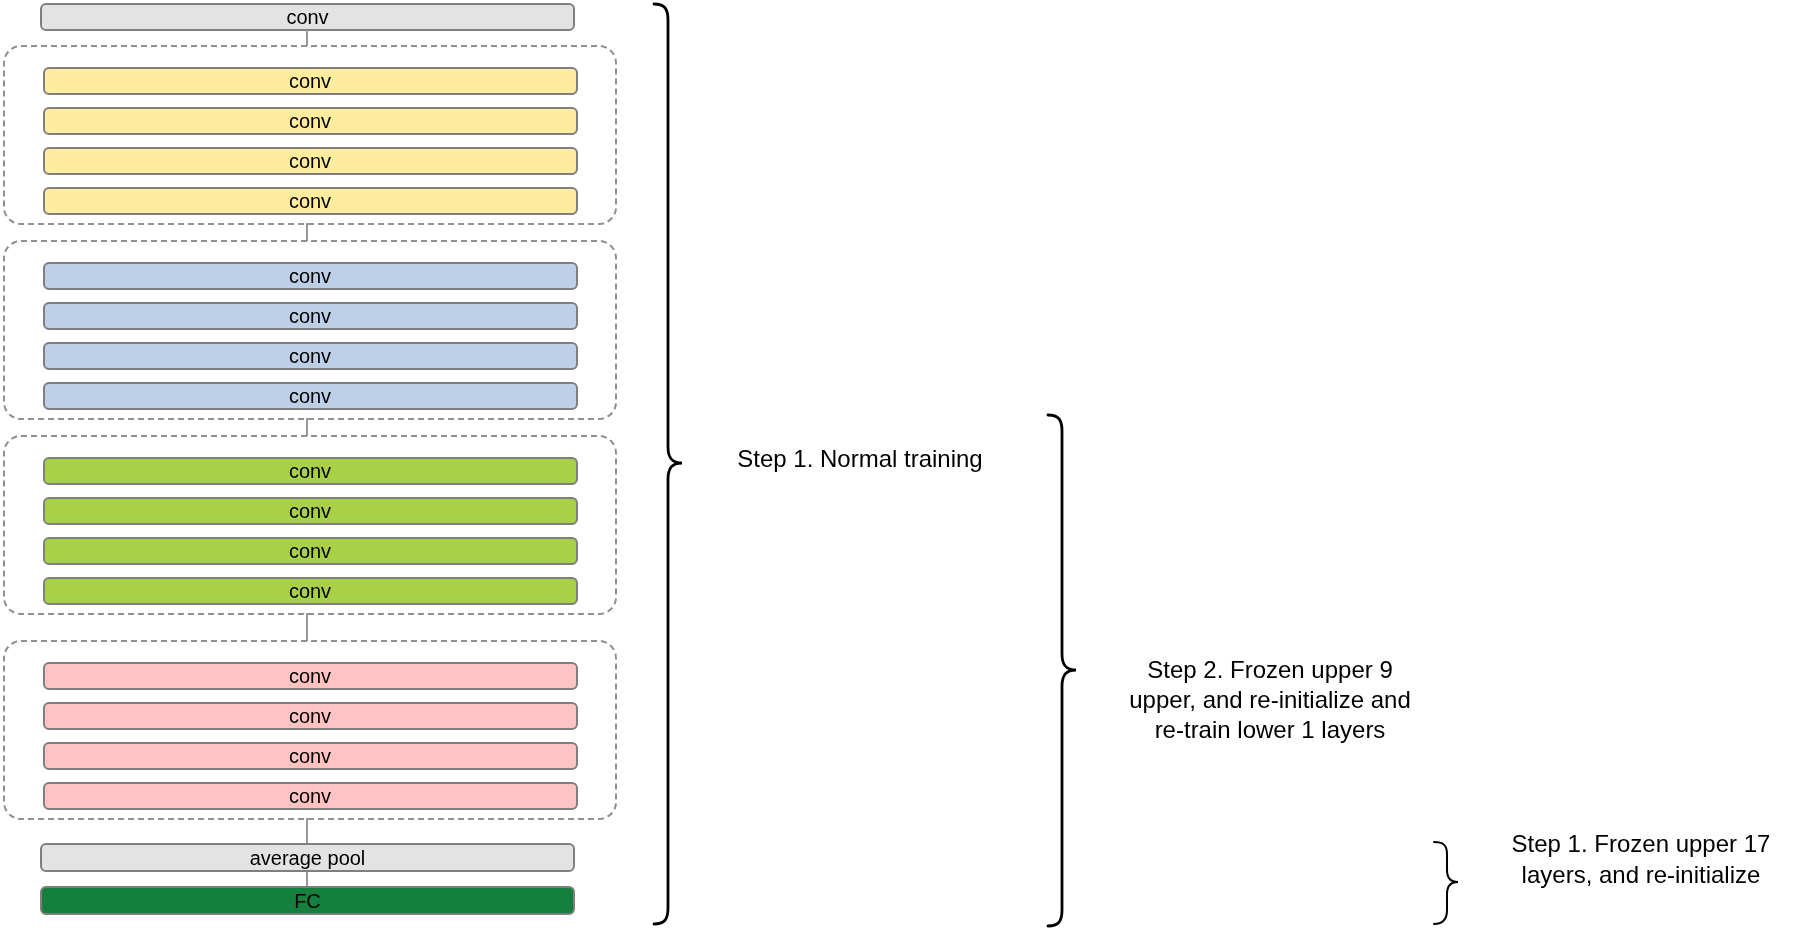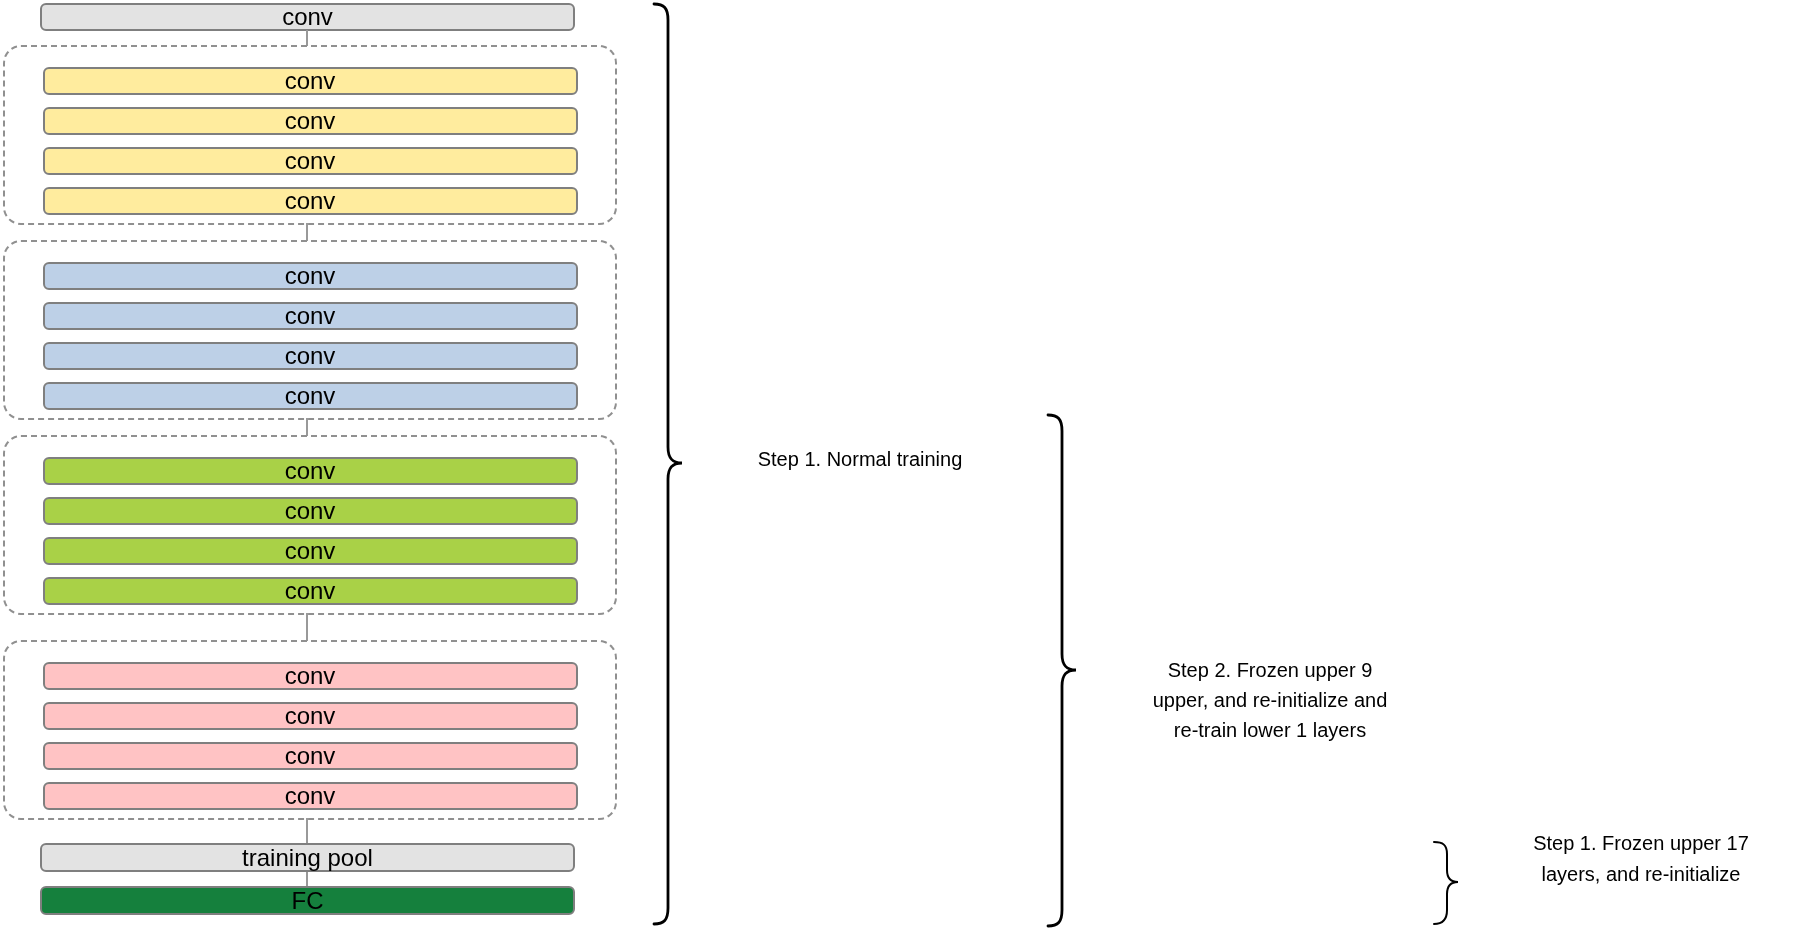--- a/index.html
+++ b/index.html
@@ -16,21 +16,21 @@
     position: absolute;
     left: 40px;
     width: 535px;
     height: 29px;
     box-sizing: border-box;
     border: 2px solid #7f7f7f;
     border-radius: 6px;
     display: flex;
     align-items: center;
     justify-content: center;
-    font-size: 24px;
+    font-size: 20px;
     line-height: 1;
   }
   .group {
     position: absolute;
     left: 3px;
     width: 614px;
     height: 180px;
     box-sizing: border-box;
     border: 2px dashed #909090;
     border-radius: 18px;
@@ -53,21 +53,21 @@
     background: #999999;
   }
   .brace { position: absolute; }
   .brace path {
     fill: none;
     stroke: #000000;
     stroke-linecap: round;
   }
   .step-label {
     position: absolute;
-    font-size: 20px;
+    font-size: 24px;
     line-height: 30px;
     text-align: center;
     white-space: nowrap;
   }
   .step-label .line { white-space: nowrap; text-align: center; }
 </style>
 </head>
 <body>
 
 <div id="canvas">
@@ -102,21 +102,21 @@
     <div class="layer-box" style="background: rgb(169, 209, 71);">conv</div>
   </div>
 
   <div class="group" style="top:640px;">
     <div class="layer-box" style="background: rgb(255, 195, 196);">conv</div>
     <div class="layer-box" style="background: rgb(255, 195, 196);">conv</div>
     <div class="layer-box" style="background: rgb(255, 195, 196);">conv</div>
     <div class="layer-box" style="background: rgb(255, 195, 196);">conv</div>
   </div>
 
-  <div class="layer-box" style="top: 843px; background: rgb(227, 227, 227);">training pool</div>
+  <div class="layer-box" style="top: 843px; background: rgb(227, 227, 227);">average pool</div>
   <div class="layer-box" style="top: 886px; background: #15803d;">FC</div>
 
   <svg class="brace" style="left:648px; top:2px;" width="40" height="924" viewBox="0 0 40 924">
     <path d="M 6 2 C 16 2 20 6 20 18 L 20 445 C 20 456 24 461 34 461 C 24 461 20 466 20 477 L 20 906 C 20 918 16 922 6 922" stroke-width="2.8"></path>
   </svg>
 
   <svg class="brace" style="left:1042px; top:413px;" width="40" height="515" viewBox="0 0 40 515">
     <path d="M 6 2 C 16 2 20 6 20 18 L 20 241 C 20 252 24 257 34 257 C 24 257 20 262 20 273 L 20 497 C 20 509 16 513 6 513" stroke-width="2.8"></path>
   </svg>
 

